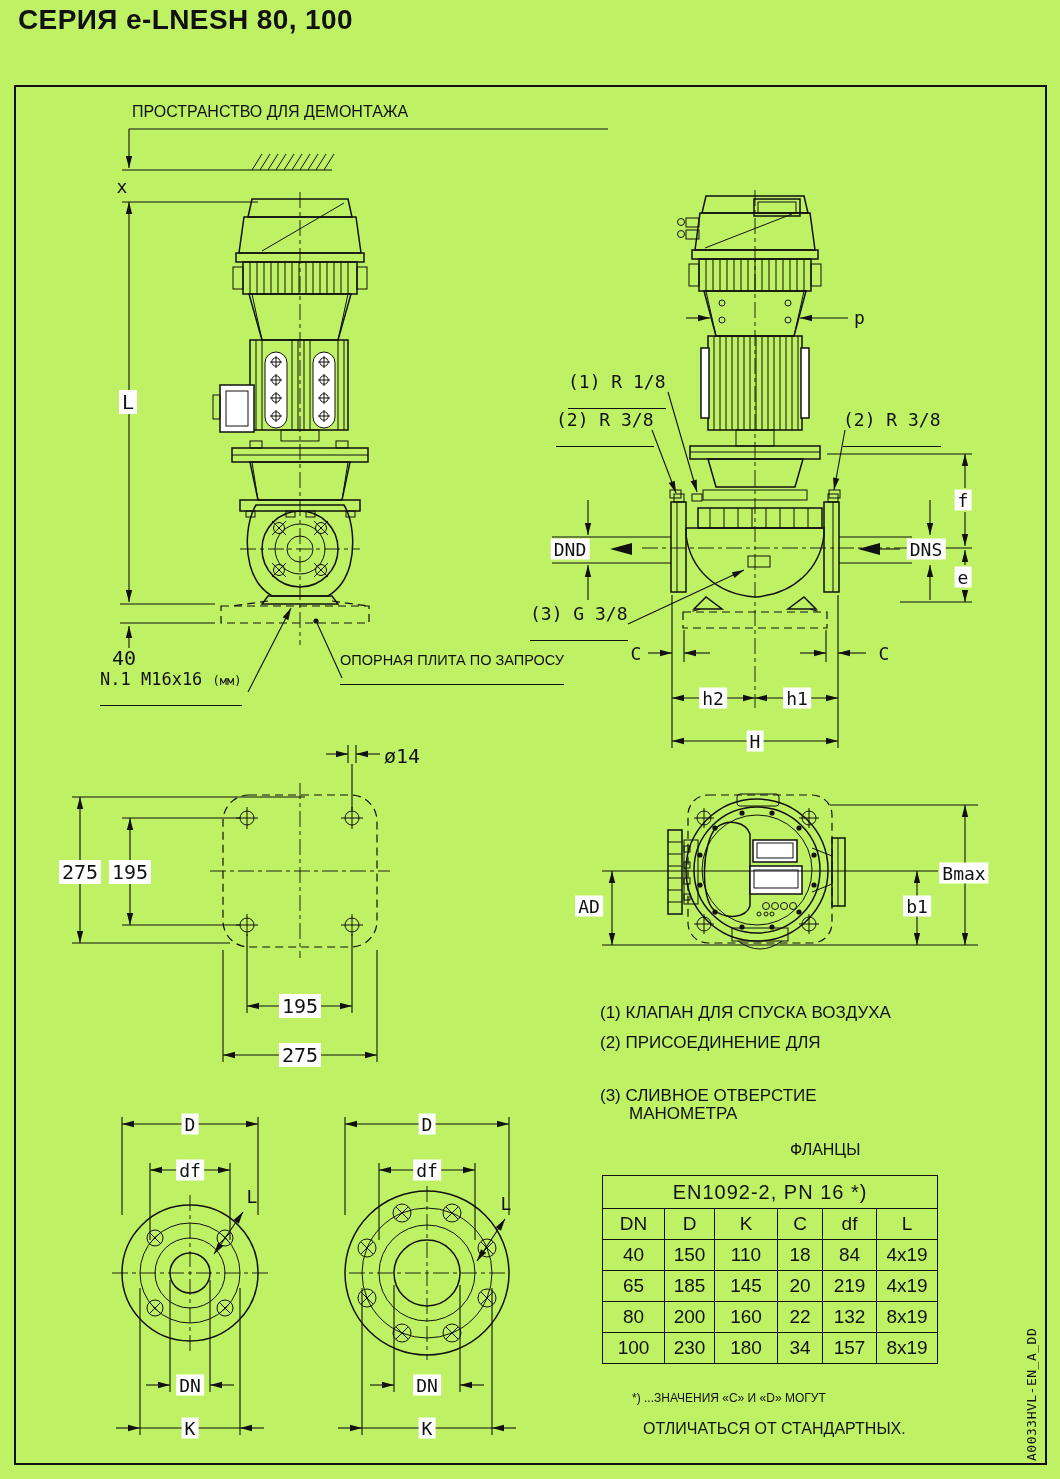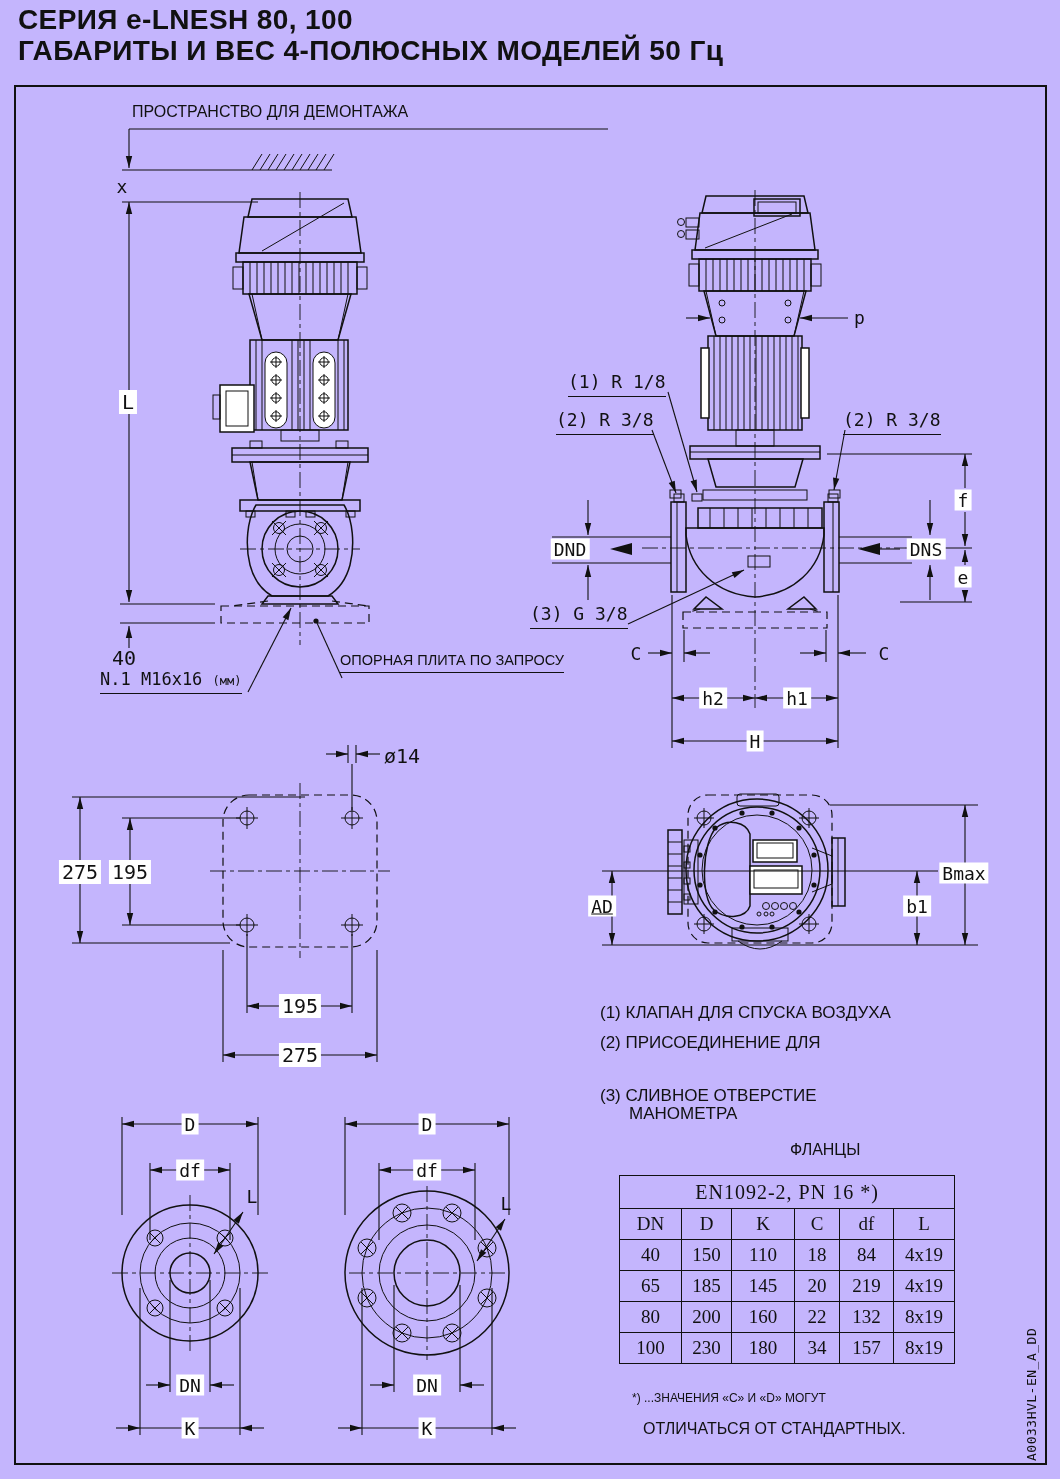--- a/index.html
+++ b/index.html
@@ -1,54 +1,53 @@
 <!DOCTYPE html>
 <html><head>
 <meta charset="utf-8">
 <style>
   html,body{margin:0;padding:0;background:#fff;}
-  .page{position:relative;width:1060px;height:1479px;background:#c4b5fd;color:#111;
+  .page{position:relative;width:1060px;height:1479px;background:#bef264;color:#111;
         font-family:"Liberation Sans",sans-serif;overflow:hidden;}
   .title{position:absolute;left:18px;top:4px;font-weight:bold;font-size:28px;
          line-height:31px;letter-spacing:.4px;white-space:nowrap;}
   .frame{position:absolute;left:14px;top:85px;width:1029px;height:1376px;border:2px solid #111;}
   svg.lines{position:absolute;left:0;top:0;width:1060px;height:1479px;}
   .s{stroke:#111;stroke-width:1.5;fill:none}
   .t{stroke:#111;stroke-width:1;fill:none}
   .d{stroke:#111;stroke-width:1.1;fill:none}
   .cl{stroke:#111;stroke-width:.9;fill:none;stroke-dasharray:16 4 4 4}
   .dash{stroke:#111;stroke-width:1.2;fill:none;stroke-dasharray:8 5}
   .fw{fill:#fff}
   .lbl{position:absolute;white-space:nowrap;color:#111;}
   .mono{font-family:"DejaVu Sans Mono",monospace;}
   .dim{font-size:18px;}
   .num{font-size:20px;}
   .ctr{transform:translate(-50%,-50%);}
   .wbg{background:#fff;padding:0 3px;}
-  .und{border-bottom:1.6px solid #111;padding-bottom:4px;}
+  .und{border-bottom:1.6px solid #111;padding-bottom:16px;}
   .note{font-size:17px;}
   .small-unit{font-size:12px;}
   .caption{font-size:16px;}
-  .flange-table{position:absolute;left:619px;top:1175px;width:335px;border-collapse:collapse;
-    font-family:Liberation Serif, serif;font-size:19px;table-layout:fixed;}
+  .flange-table{position:absolute;left:602px;top:1175px;width:335px;border-collapse:collapse;
+    font-family:Liberation Sans, sans-serif;font-size:19px;table-layout:fixed;}
   .flange-table td,.flange-table th{border:1.6px solid #111;text-align:center;
     font-weight:normal;padding:0;height:30px;overflow:hidden;}
   .flange-table .ttl{font-size:20px;height:32px;letter-spacing:1px;}
   .doc-code{position:absolute;left:1024px;top:1461px;width:178px;height:17px;
     transform:rotate(-90deg);transform-origin:0 0;font-family:"DejaVu Sans Mono",monospace;
     font-size:13px;letter-spacing:.5px;}
 </style>
 </head>
 <body>
 
 <div class="page">
 
   <div class="title">
     <div>СЕРИЯ e-LNESH 80, 100</div>
-    <div>ГАБАРИТЫ И ВЕС 4-ПОЛЮСНЫХ МОДЕЛЕЙ 50 Гц</div>
   </div>
 
   <div class="frame"></div>
 
   <svg class="lines" viewBox="0 0 1060 1479">
     <defs>
       <marker id="ar" markerUnits="userSpaceOnUse" markerWidth="14" markerHeight="8" refX="13" refY="4" orient="auto-start-reverse">
         <path d="M13,4 L1,0.8 L1,7.2 Z" fill="#111"></path>
       </marker>
     </defs>
@@ -546,21 +545,21 @@
   <div class="lbl mono dim ctr wbg" style="left:713px;top:698px;">h2</div>
   <div class="lbl mono dim ctr wbg" style="left:797px;top:698px;">h1</div>
   <div class="lbl mono dim ctr wbg" style="left:755px;top:741px;">H</div>
 
   <div class="lbl mono num" style="left:384px;top:744px;">ø14</div>
   <div class="lbl mono num ctr wbg" style="left:80px;top:872px;">275</div>
   <div class="lbl mono num ctr wbg" style="left:130px;top:872px;">195</div>
   <div class="lbl mono num ctr wbg" style="left:300px;top:1006px;">195</div>
   <div class="lbl mono num ctr wbg" style="left:300px;top:1055px;">275</div>
 
-  <div class="lbl mono dim ctr wbg" style="left:602px;top:906px;text-decoration:underline;">AD</div>
+  <div class="lbl mono dim ctr wbg" style="left:589px;top:906px;">AD</div>
   <div class="lbl mono dim ctr wbg" style="left:917px;top:906px;">b1</div>
   <div class="lbl mono dim ctr wbg" style="left:964px;top:873px;">Bmax</div>
 
   <div class="lbl mono dim ctr wbg" style="left:190px;top:1124px;">D</div>
   <div class="lbl mono dim ctr wbg" style="left:190px;top:1170px;">df</div>
   <div class="lbl mono dim ctr" style="left:252px;top:1196px;">L</div>
   <div class="lbl mono dim ctr wbg" style="left:190px;top:1385px;">DN</div>
   <div class="lbl mono dim ctr wbg" style="left:190px;top:1428px;">K</div>
 
   <div class="lbl mono dim ctr wbg" style="left:427px;top:1124px;">D</div>

